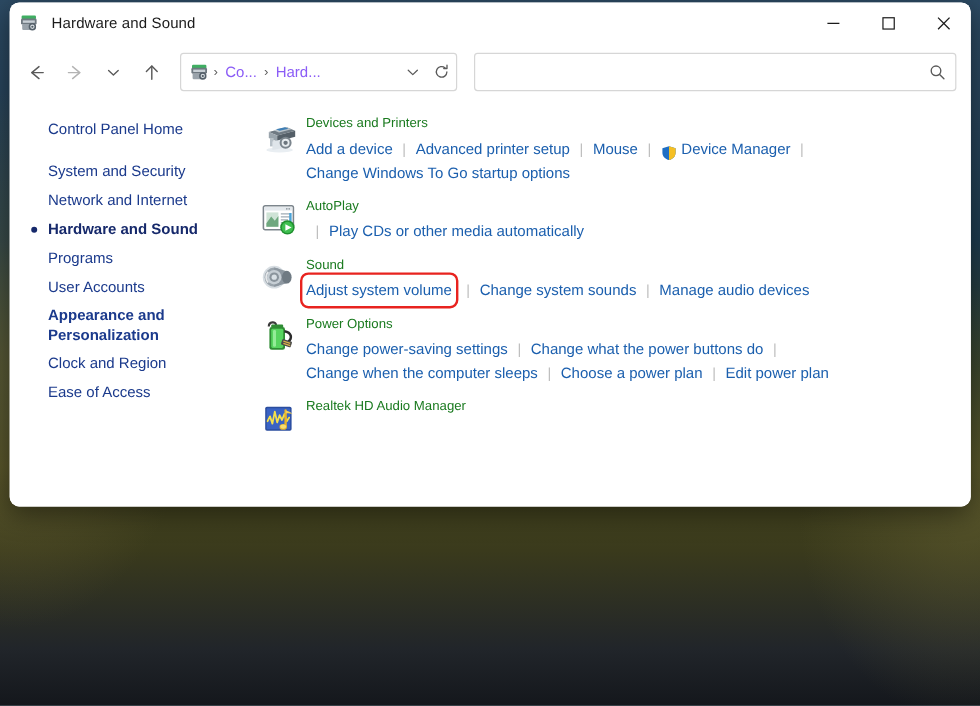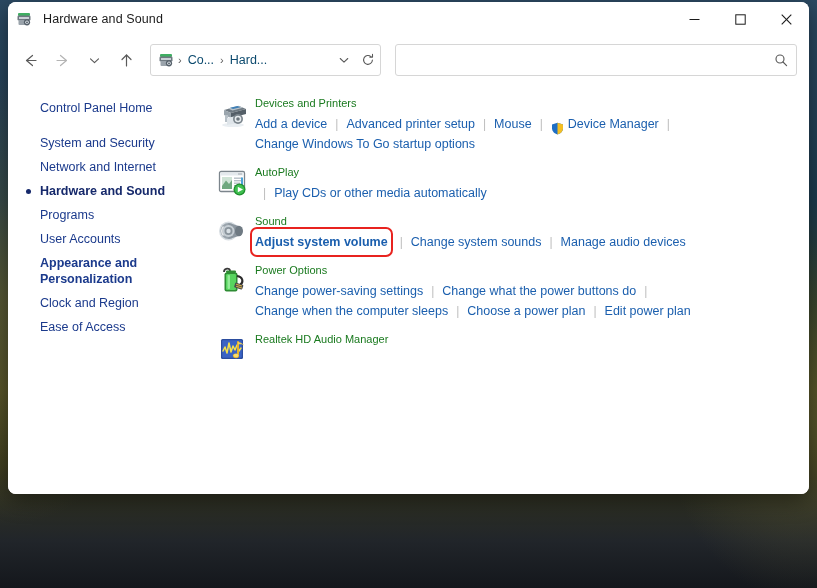--- a/index.html
+++ b/index.html
@@ -29,21 +29,21 @@
       radial-gradient(ellipse 220px 320px at 12px 300px, rgba(120,110,60,.55), rgba(0,0,0,0) 70%),
       radial-gradient(ellipse 200px 260px at 805px 420px, rgba(110,105,55,.45), rgba(0,0,0,0) 70%);
   }
 
   
   #window {
     position: absolute;
     left: 8px;
     top: 2px;
     width: 801px;
-    height: 492px;
+    height: 420px;
     background: #ffffff;
     border-radius: 8px;
     box-shadow: 0 6px 22px rgba(0,0,0,.45);
     overflow: hidden;
   }
 
   
   #titlebar {
     position: relative;
     height: 34px;
@@ -113,21 +113,21 @@
   }
   #crumb-icon {
     width: 18px;
     height: 18px;
     margin-left: 7px;
     position: relative;
     flex: none;
   }
   .crumb {
     font-size: 12.5px;
-    color: #0c4a6e;
+    color: #8b5cf6;
     padding: 2px 4px;
     white-space: nowrap;
   }
   .crumb-sep {
     color: #5a5a5a;
     font-size: 11px;
     padding: 0 2px;
     user-select: none;
   }
   .crumb-spacer { flex: 1; }
@@ -253,21 +253,20 @@
     position: relative;
     top: 2px;
   }
   .row2 { margin-top: 0px; }
 
   
   .hl {
     outline: 2px solid #e8231f;
     outline-offset: 3px;
     border-radius: 2px;
-    font-weight: bold;
   }
 
   
   .ico32 { width: 32px; height: 32px; display:block; }
   .ico18 { width: 18px; height: 18px; display:block; }
 </style>
 </head>
 <body>
 
 <div id="desktop"></div>

